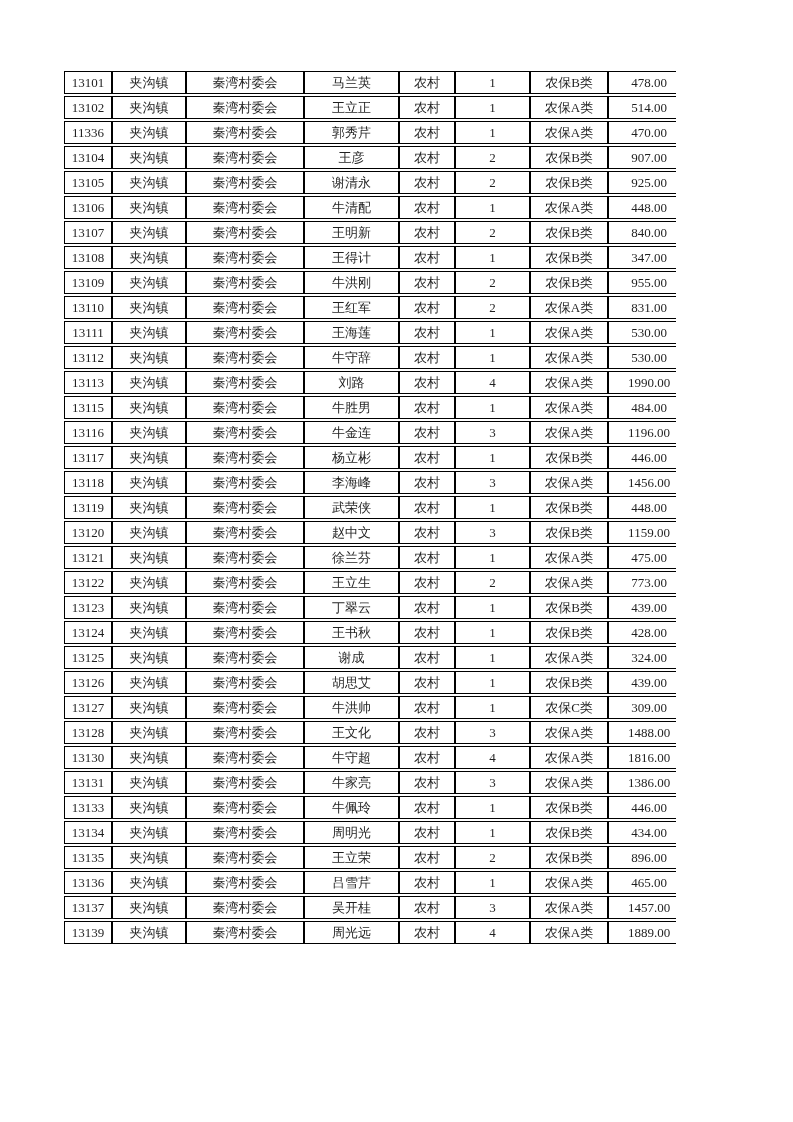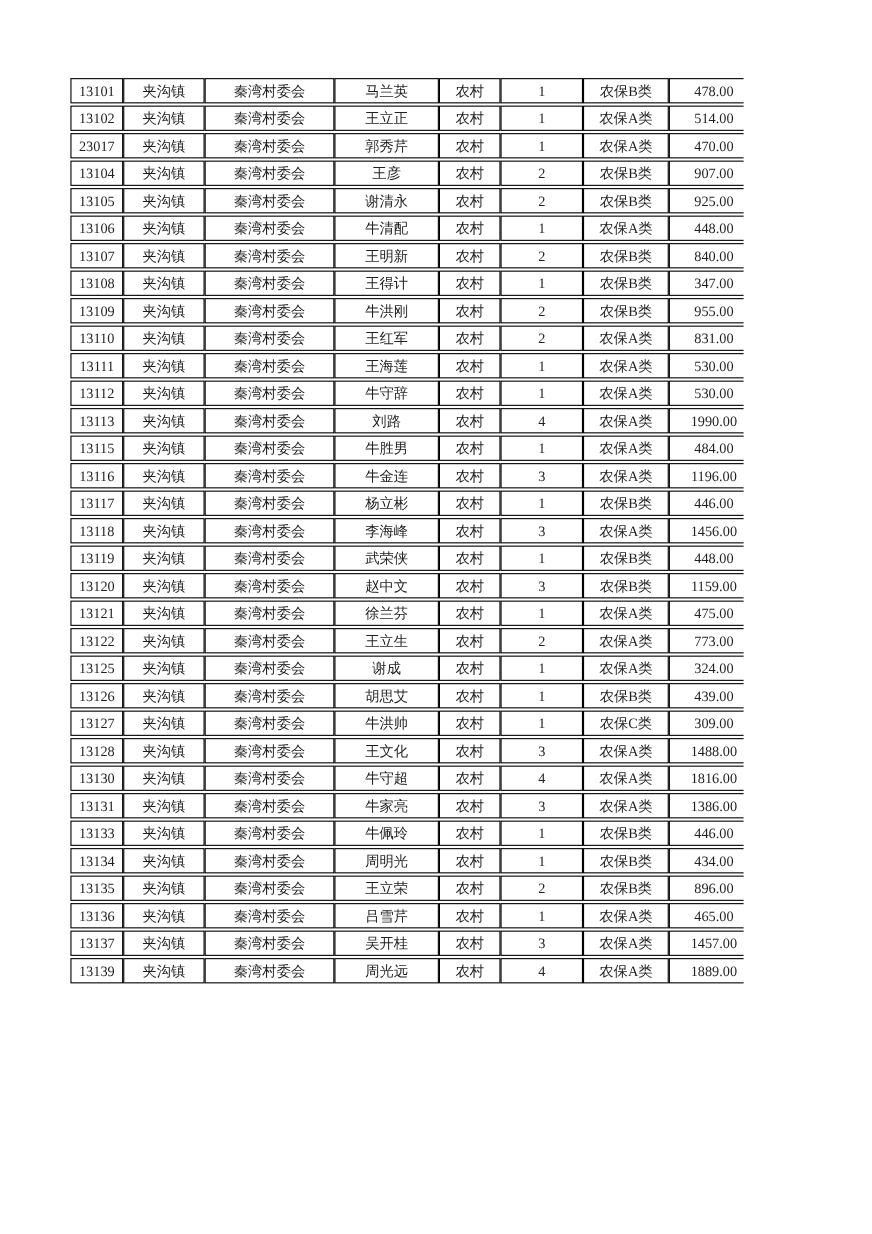--- a/index.html
+++ b/index.html
@@ -76,21 +76,21 @@
     <td class="col-id">13102</td>
     <td class="col-town">夹沟镇</td>
     <td class="col-village">秦湾村委会</td>
     <td class="col-name">王立正</td>
     <td class="col-type">农村</td>
     <td class="col-count">1</td>
     <td class="col-cat">农保A类</td>
     <td class="col-amount">514.00</td>
   </tr>
         <tr>
-    <td class="col-id">23017</td>
+    <td class="col-id">11336</td>
     <td class="col-town">夹沟镇</td>
     <td class="col-village">秦湾村委会</td>
     <td class="col-name">郭秀芹</td>
     <td class="col-type">农村</td>
     <td class="col-count">1</td>
     <td class="col-cat">农保A类</td>
     <td class="col-amount">470.00</td>
   </tr>
         <tr>
     <td class="col-id">13104</td>
@@ -264,20 +264,40 @@
   </tr>
         <tr>
     <td class="col-id">13122</td>
     <td class="col-town">夹沟镇</td>
     <td class="col-village">秦湾村委会</td>
     <td class="col-name">王立生</td>
     <td class="col-type">农村</td>
     <td class="col-count">2</td>
     <td class="col-cat">农保A类</td>
     <td class="col-amount">773.00</td>
+  </tr>
+        <tr>
+    <td class="col-id">13123</td>
+    <td class="col-town">夹沟镇</td>
+    <td class="col-village">秦湾村委会</td>
+    <td class="col-name">丁翠云</td>
+    <td class="col-type">农村</td>
+    <td class="col-count">1</td>
+    <td class="col-cat">农保B类</td>
+    <td class="col-amount">439.00</td>
+  </tr>
+        <tr>
+    <td class="col-id">13124</td>
+    <td class="col-town">夹沟镇</td>
+    <td class="col-village">秦湾村委会</td>
+    <td class="col-name">王书秋</td>
+    <td class="col-type">农村</td>
+    <td class="col-count">1</td>
+    <td class="col-cat">农保B类</td>
+    <td class="col-amount">428.00</td>
   </tr>
         <tr>
     <td class="col-id">13125</td>
     <td class="col-town">夹沟镇</td>
     <td class="col-village">秦湾村委会</td>
     <td class="col-name">谢成</td>
     <td class="col-type">农村</td>
     <td class="col-count">1</td>
     <td class="col-cat">农保A类</td>
     <td class="col-amount">324.00</td>

